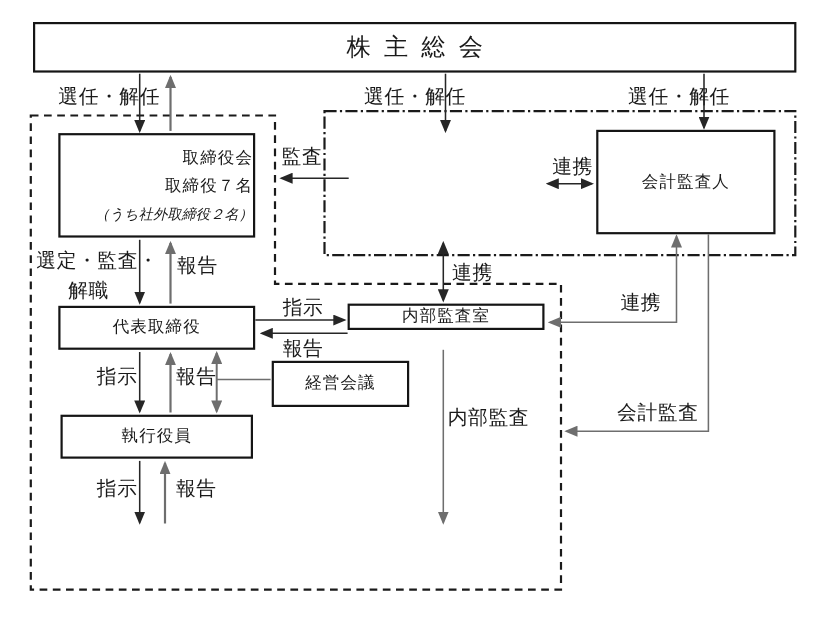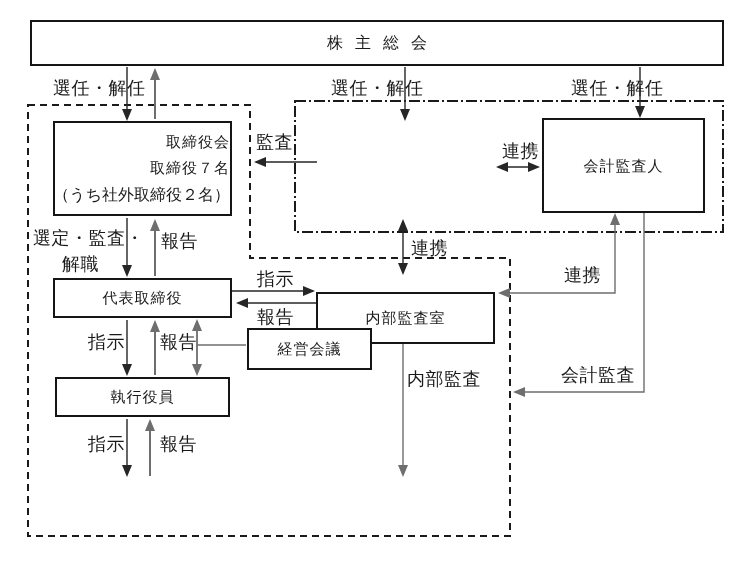--- a/index.html
+++ b/index.html
@@ -36,42 +36,43 @@
     line-height: 1.2;
     text-align: center;
     white-space: nowrap;
   }
   .box.multi {
     flex-direction: column;
     gap: 8px;
     align-items: flex-end;
   }
   .box .note {
-    font-size: 16px;
+    font-size: 13px;
     letter-spacing: 0;
+    font-style: italic;
   }
   .box.wide-title {
-    font-size: 16px;
+    font-size: 22px;
     letter-spacing: 12px;
     padding-left: 12px;
   }
   .edge-label {
     position: absolute;
     font-size: 18px;
     letter-spacing: 0.5px;
     line-height: 1;
     white-space: nowrap;
   }
   
   #b-shareholders { left: 30px;  top: 20px;  width: 694px; height: 46px; }
   #b-board        { left: 53px;  top: 121px; width: 179px; height: 95px; }
   #b-auditboard   { left: 317px; top: 121px; width: 178px; height: 95px; }
   #b-auditor      { left: 542px; top: 118px; width: 163px; height: 95px; }
   #b-rep          { left: 53px;  top: 278px; width: 179px; height: 40px; }
-  #b-internal     { left: 316px; top: 276px; width: 179px; height: 52px; margin-top: 16px; }
+  #b-internal     { left: 316px; top: 276px; width: 179px; height: 24px; }
   #b-keiei        { left: 247px; top: 328px; width: 125px; height: 42px; }
   #b-exec         { left: 55px;  top: 377px; width: 175px; height: 40px; }
   #b-dept         { left: 53px;  top: 478px; width: 442px; height: 46px; }
   
   #lab-elect-left      { left: 53px;  top: 79px;  }
   #lab-elect-mid       { left: 331px; top: 79px;  }
   #lab-elect-right     { left: 571px; top: 79px;  }
   #lab-audit           { left: 256px; top: 133px; }
   #lab-renkei-acc      { left: 502px; top: 142px; }
   #lab-renkei-internal { left: 411px; top: 239px; }

